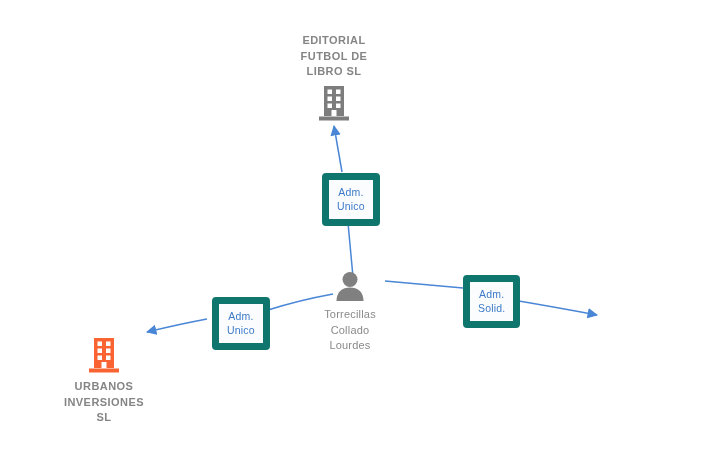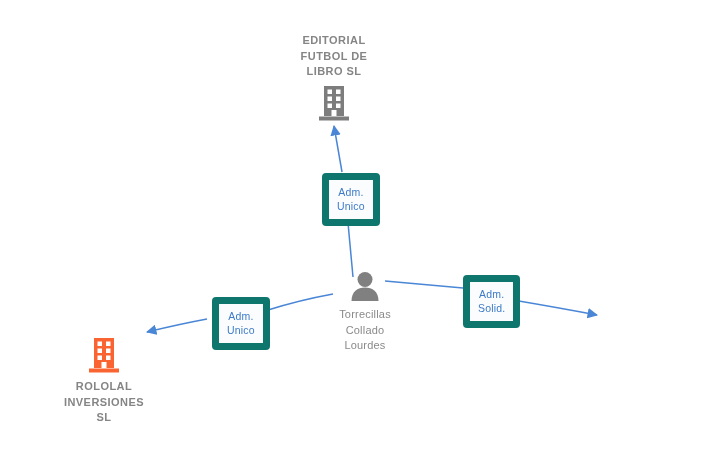--- a/index.html
+++ b/index.html
@@ -133,21 +133,21 @@
         <rect x="10.5" y="11.5" width="4.5" height="4.5" fill="#ffffff"></rect>
         <rect x="19" y="11.5" width="4.5" height="4.5" fill="#ffffff"></rect>
         <rect x="10.5" y="18.5" width="4.5" height="4.5" fill="#ffffff"></rect>
         <rect x="19" y="18.5" width="4.5" height="4.5" fill="#ffffff"></rect>
         <rect x="14.5" y="25" width="5" height="6" fill="#ffffff"></rect>
         <rect x="2" y="31.5" width="30" height="4" fill="#7d7d7d"></rect>
       </svg>
     </span>
   </div>
 
-  <div class="node" style="left:365px; top:271px;">
+  <div class="node" style="left:350px; top:271px;">
     <span class="icon-wrap">
       <svg width="36" height="30" viewBox="0 0 36 30">
         <circle cx="18" cy="8.5" r="7.5" fill="#808080"></circle>
         <path d="M 4.5 30 C 4.5 20.5 10.5 16.5 18 16.5 C 25.5 16.5 31.5 20.5 31.5 30 Z" fill="#808080"></path>
       </svg>
     </span>
     <div class="node-label person" style="margin-top:6px;">Torrecillas
 Collado
 Lourdes</div>
   </div>
@@ -159,21 +159,21 @@
         <rect x="10.5" y="4.5" width="4.5" height="4.5" fill="#ffffff"></rect>
         <rect x="19" y="4.5" width="4.5" height="4.5" fill="#ffffff"></rect>
         <rect x="10.5" y="11.5" width="4.5" height="4.5" fill="#ffffff"></rect>
         <rect x="19" y="11.5" width="4.5" height="4.5" fill="#ffffff"></rect>
         <rect x="10.5" y="18.5" width="4.5" height="4.5" fill="#ffffff"></rect>
         <rect x="19" y="18.5" width="4.5" height="4.5" fill="#ffffff"></rect>
         <rect x="14.5" y="25" width="5" height="6" fill="#ffffff"></rect>
         <rect x="2" y="31.5" width="30" height="4" fill="#fa6432"></rect>
       </svg>
     </span>
-    <div class="node-label company" style="margin-top:4px;">ROLOLAL
+    <div class="node-label company" style="margin-top:4px;">URBANOS
 INVERSIONES
 SL</div>
   </div>
 
   <div class="node" style="left:629px; top:300px;">
     <span class="icon-wrap">
       <svg width="34" height="38" viewBox="0 0 34 38">
         <rect x="7" y="1" width="20" height="30" fill="#7d7d7d"></rect>
         <rect x="10.5" y="4.5" width="4.5" height="4.5" fill="#ffffff"></rect>
         <rect x="19" y="4.5" width="4.5" height="4.5" fill="#ffffff"></rect>

